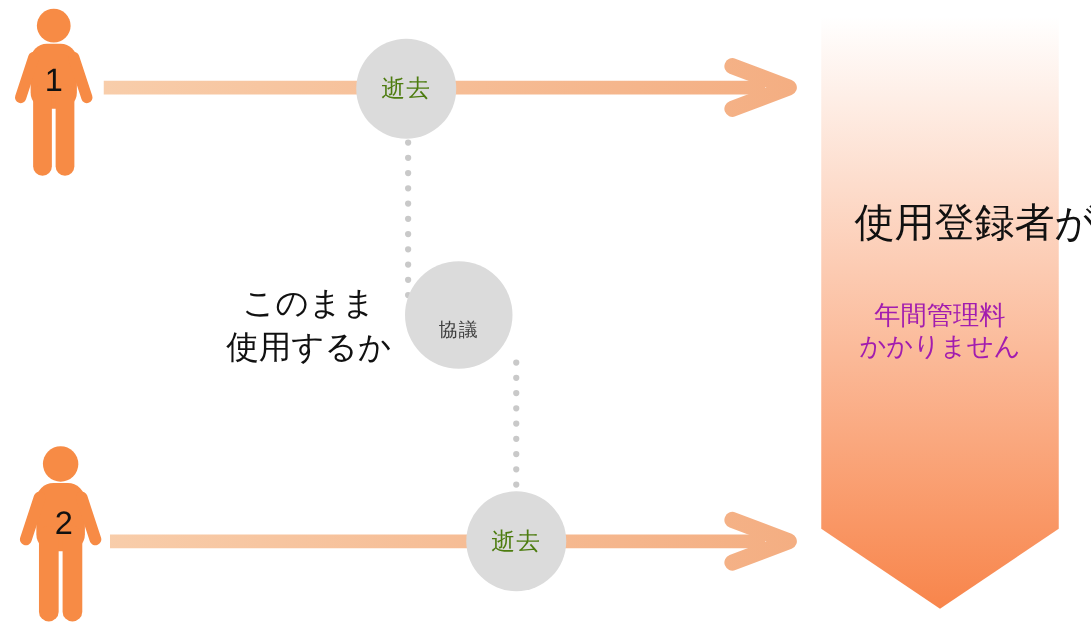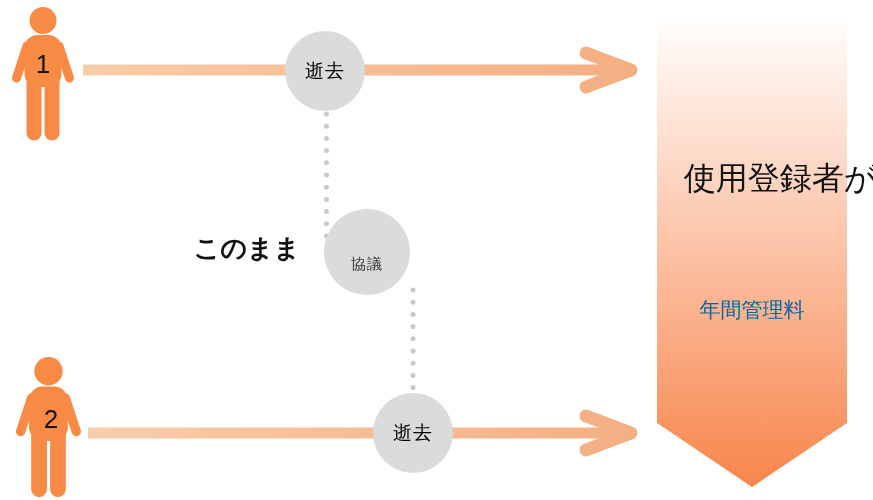--- a/index.html
+++ b/index.html
@@ -16,25 +16,25 @@
     left: 0; top: 0;
   }
   .txt {
     position: absolute;
     transform: translate(-50%, -50%);
     white-space: nowrap;
     text-align: center;
     color: #111111;
   }
   .person-num  { font-size: 26px; color: #111111; font-weight: 400; }
-  .node-label  { font-size: 19px; color: #000000; letter-spacing: 1px; }
+  .node-label  { font-size: 19px; color: #4d7c0f; letter-spacing: 1px; }
   .node-label-small { font-size: 15px; color: #3f3f3f; letter-spacing: 1px; }
   .side-note   { font-size: 26px; line-height: 35px; color: #111111; }
   .banner-title    { font-size: 32px; line-height: 39px; color: #111111; }
-  .banner-subtitle { font-size: 21px; line-height: 25px; color: #0369a1; margin-top: 44px; }
+  .banner-subtitle { font-size: 21px; line-height: 25px; color: #a21caf; }
   .side-note span, .banner-title span, .banner-subtitle span { display: block; }
 </style>
 </head>
 <body>
 
 <div class="canvas">
 
   <svg class="layer" width="873" height="500" viewBox="0 0 873 500">
     <defs>
       <linearGradient id="arrowGrad" gradientUnits="userSpaceOnUse" x1="83" y1="0" x2="636" y2="0">
@@ -78,25 +78,27 @@
     <circle cx="413" cy="433" r="40" fill="#DBDBDB"></circle>
   </svg>
 
   <div class="txt person-num" style="left:43px; top:64px;">1</div>
   <div class="txt person-num" style="left:51px; top:419px;">2</div>
 
   <div class="txt node-label" style="left:325px; top:71px;">逝去</div>
   <div class="txt node-label-small" style="left:367px; top:264px;">協議</div>
   <div class="txt node-label" style="left:413px; top:433px;">逝去</div>
 
-  <div class="txt side-note" style="left:247px; top:248px;font-weight:bold;">
+  <div class="txt side-note" style="left:247px; top:260px;">
     <span>このまま</span>
+    <span>使用するか</span>
   </div>
 
   <div class="txt banner-title" style="left:752px; top:178px;margin-left:28px;">
     <span>使用登録者が</span>
   </div>
 
   <div class="txt banner-subtitle" style="left:752px; top:265px;">
     <span>年間管理料</span>
+    <span>かかりません</span>
   </div>
 
 </div>
 
 </body></html>

